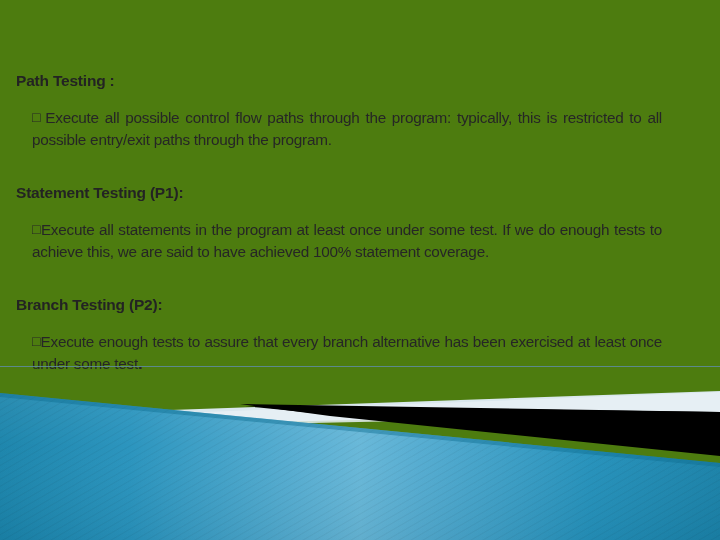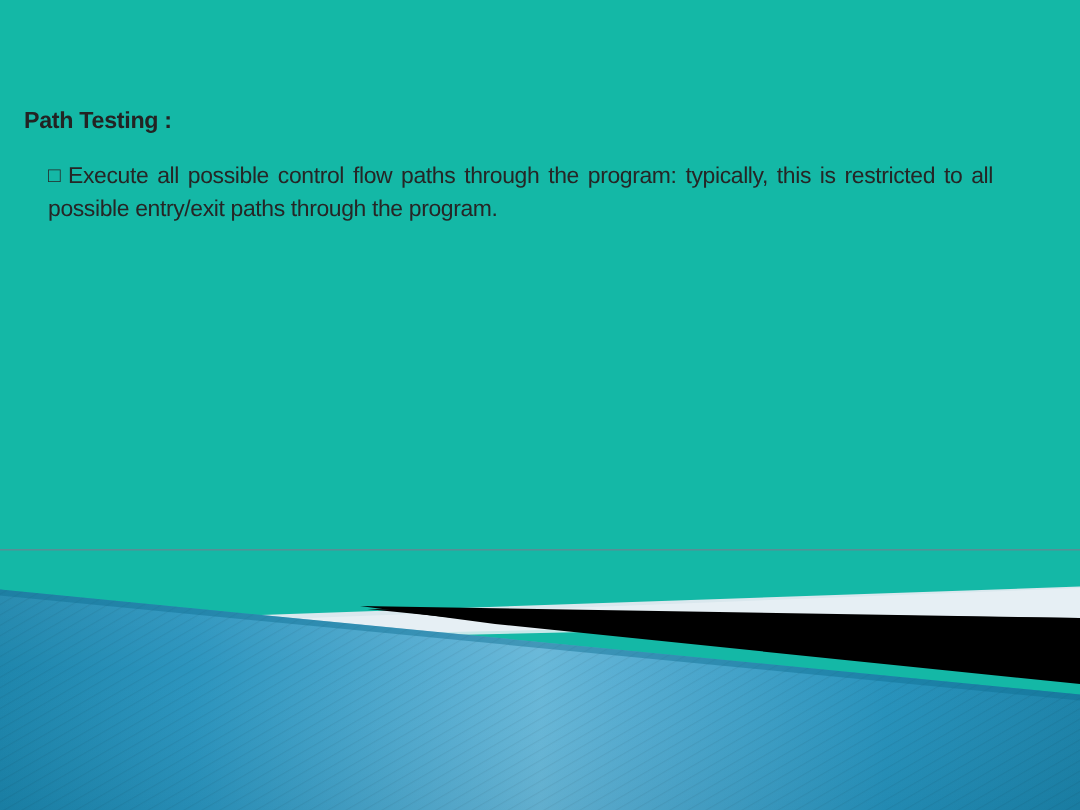--- a/index.html
+++ b/index.html
@@ -12,21 +12,21 @@
     height: 540px;
     overflow: hidden;
     font-family: "Liberation Sans", sans-serif;
     -webkit-font-smoothing: antialiased;
   }
 
   #slide {
     position: relative;
     width: 720px;
     height: 540px;
-    background: #14b8a6;
+    background: #4d7c0f;
     overflow: hidden;
   }
 
   
   #content {
     position: absolute;
     left: 16px;
     top: 70px;
     width: 662px;
   }
@@ -98,23 +98,31 @@
 
   <div id="content">
 
     <div class="block gap-1">
       <div class="heading">Path Testing :</div>
       <p class="para"><span class="bullet-box bullet-space-wide">□</span><span>Execute all possible control flow paths through the program: typically, this is restricted to all possible entry/exit paths through the program.</span></p>
     </div>
 
     <div style="height:16px"></div>
 
+    <div class="block gap-1">
+      <div class="heading">Statement Testing (P1):</div>
+      <p class="para"><span class="bullet-box">□</span><span>Execute all statements in the program at least once under some test. If we do enough tests to achieve this, we are said to have achieved 100% statement coverage.</span></p>
+    </div>
 
     <div style="height:16px"></div>
 
+    <div class="block">
+      <div class="heading">Branch Testing (P2):</div>
+      <p class="para last-line-natural"><span class="bullet-box">□</span><span>Execute enough tests to assure that every branch alternative has been exercised at least once under some test</span><span class="strong-dot">.</span></p>
+    </div>
 
   </div>
 
   <div id="divider"></div>
 
   <div id="footer-art">
     <svg width="720" height="172" viewBox="0 0 720 172" xmlns="http://www.w3.org/2000/svg" aria-hidden="true">
       <defs>
         <linearGradient id="blueGrad" x1="0" y1="0" x2="1" y2="0">
           <stop offset="0%" stop-color="#1a84ab"></stop>

